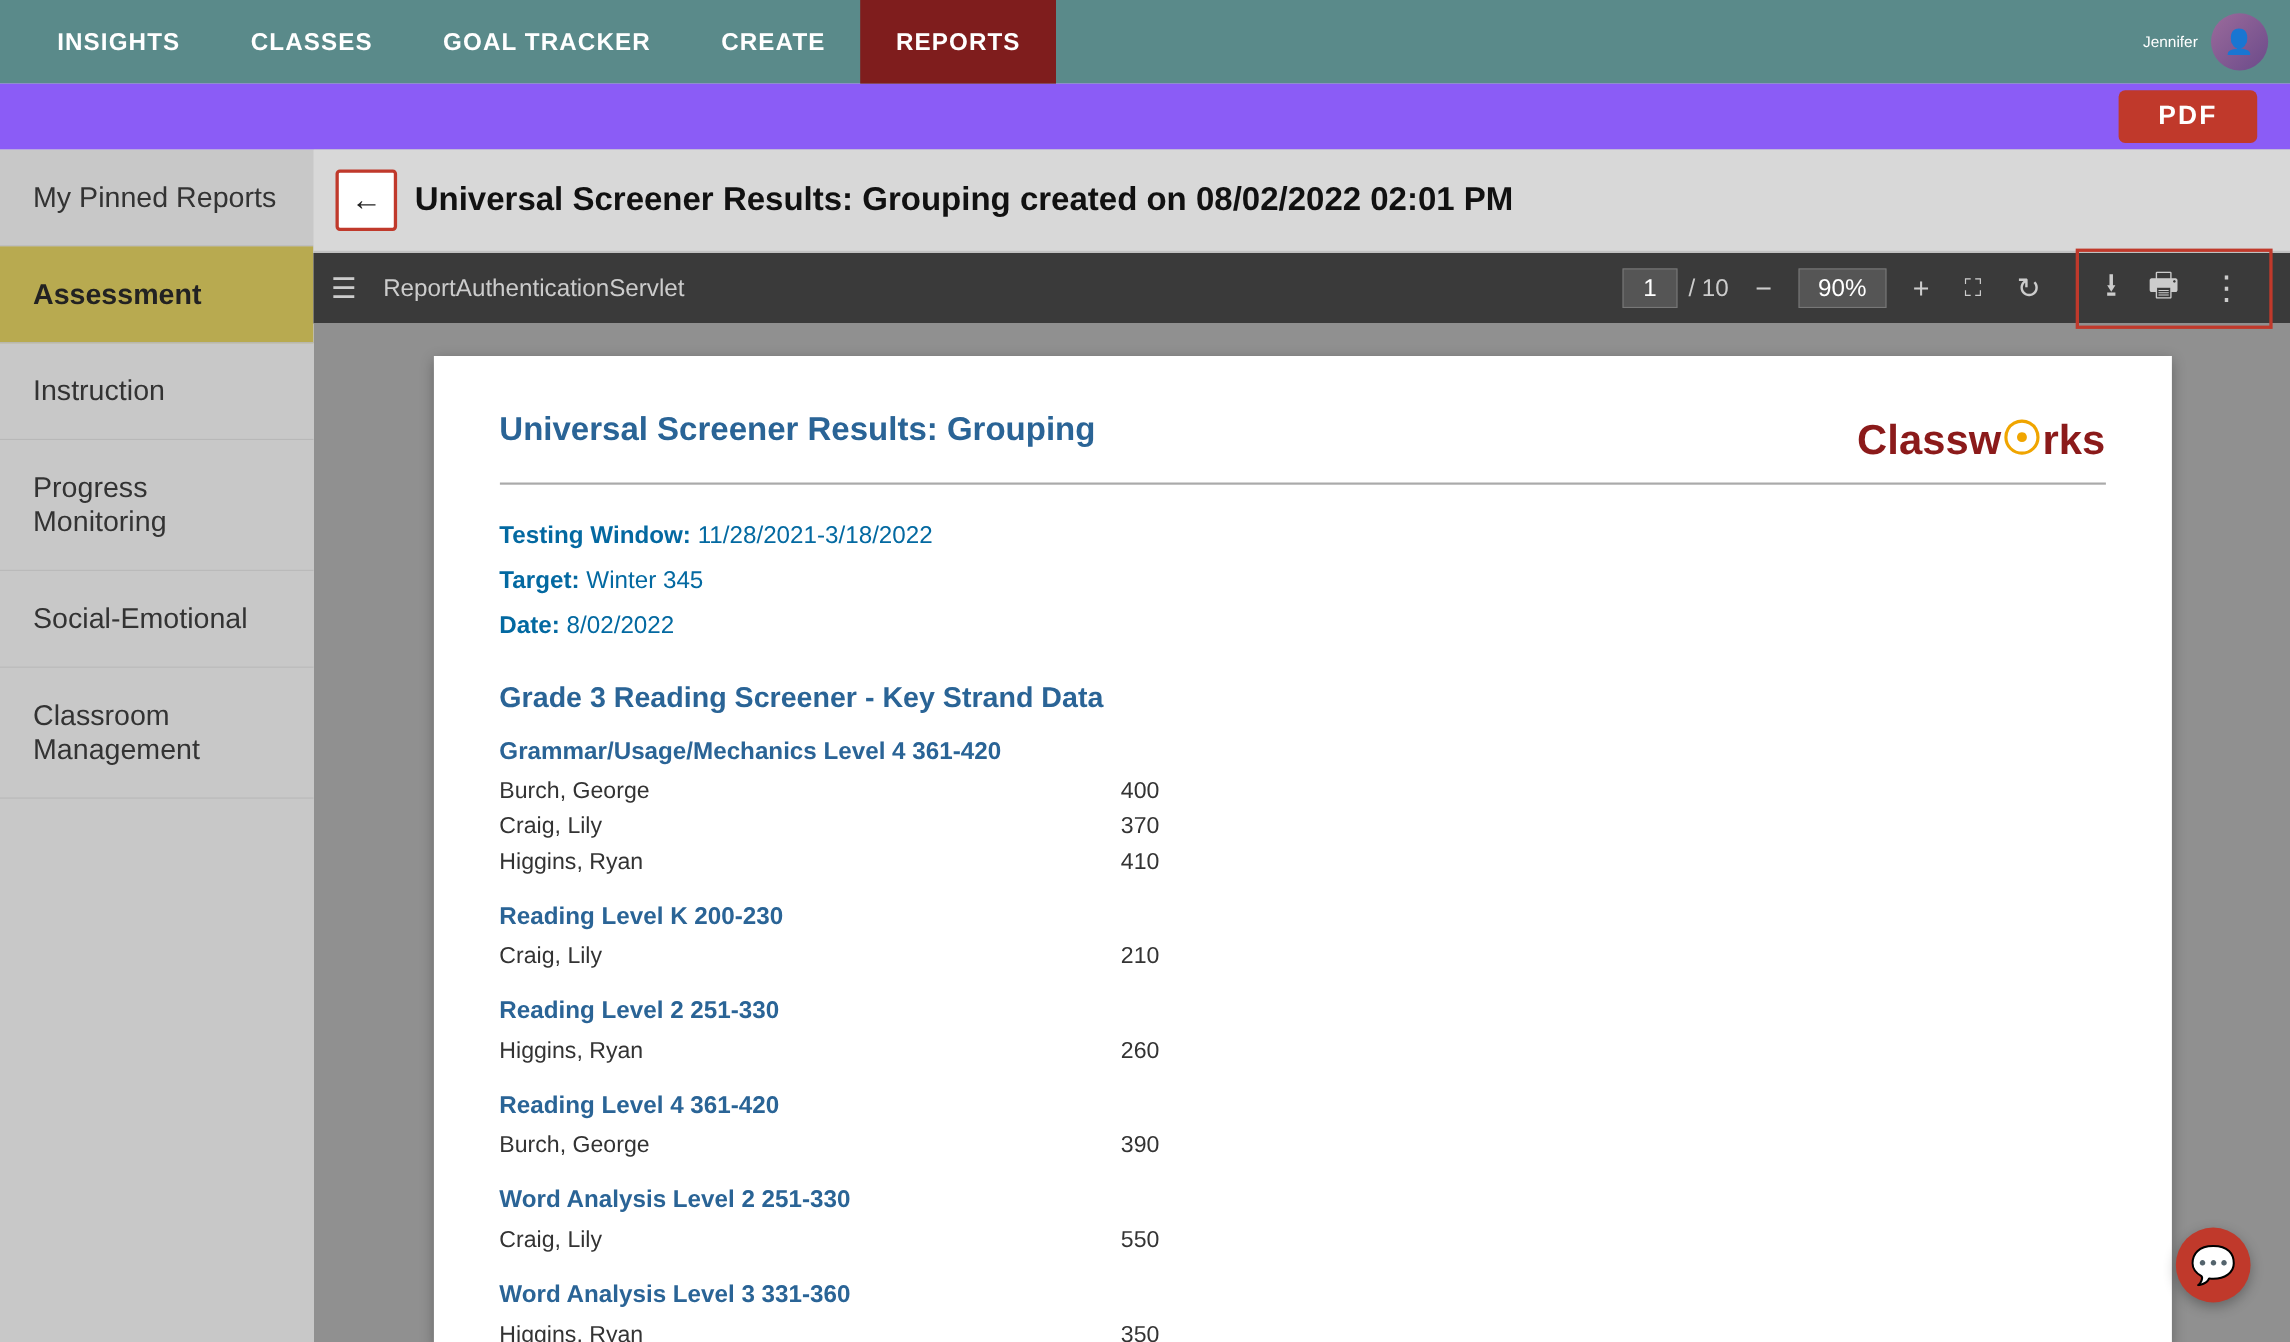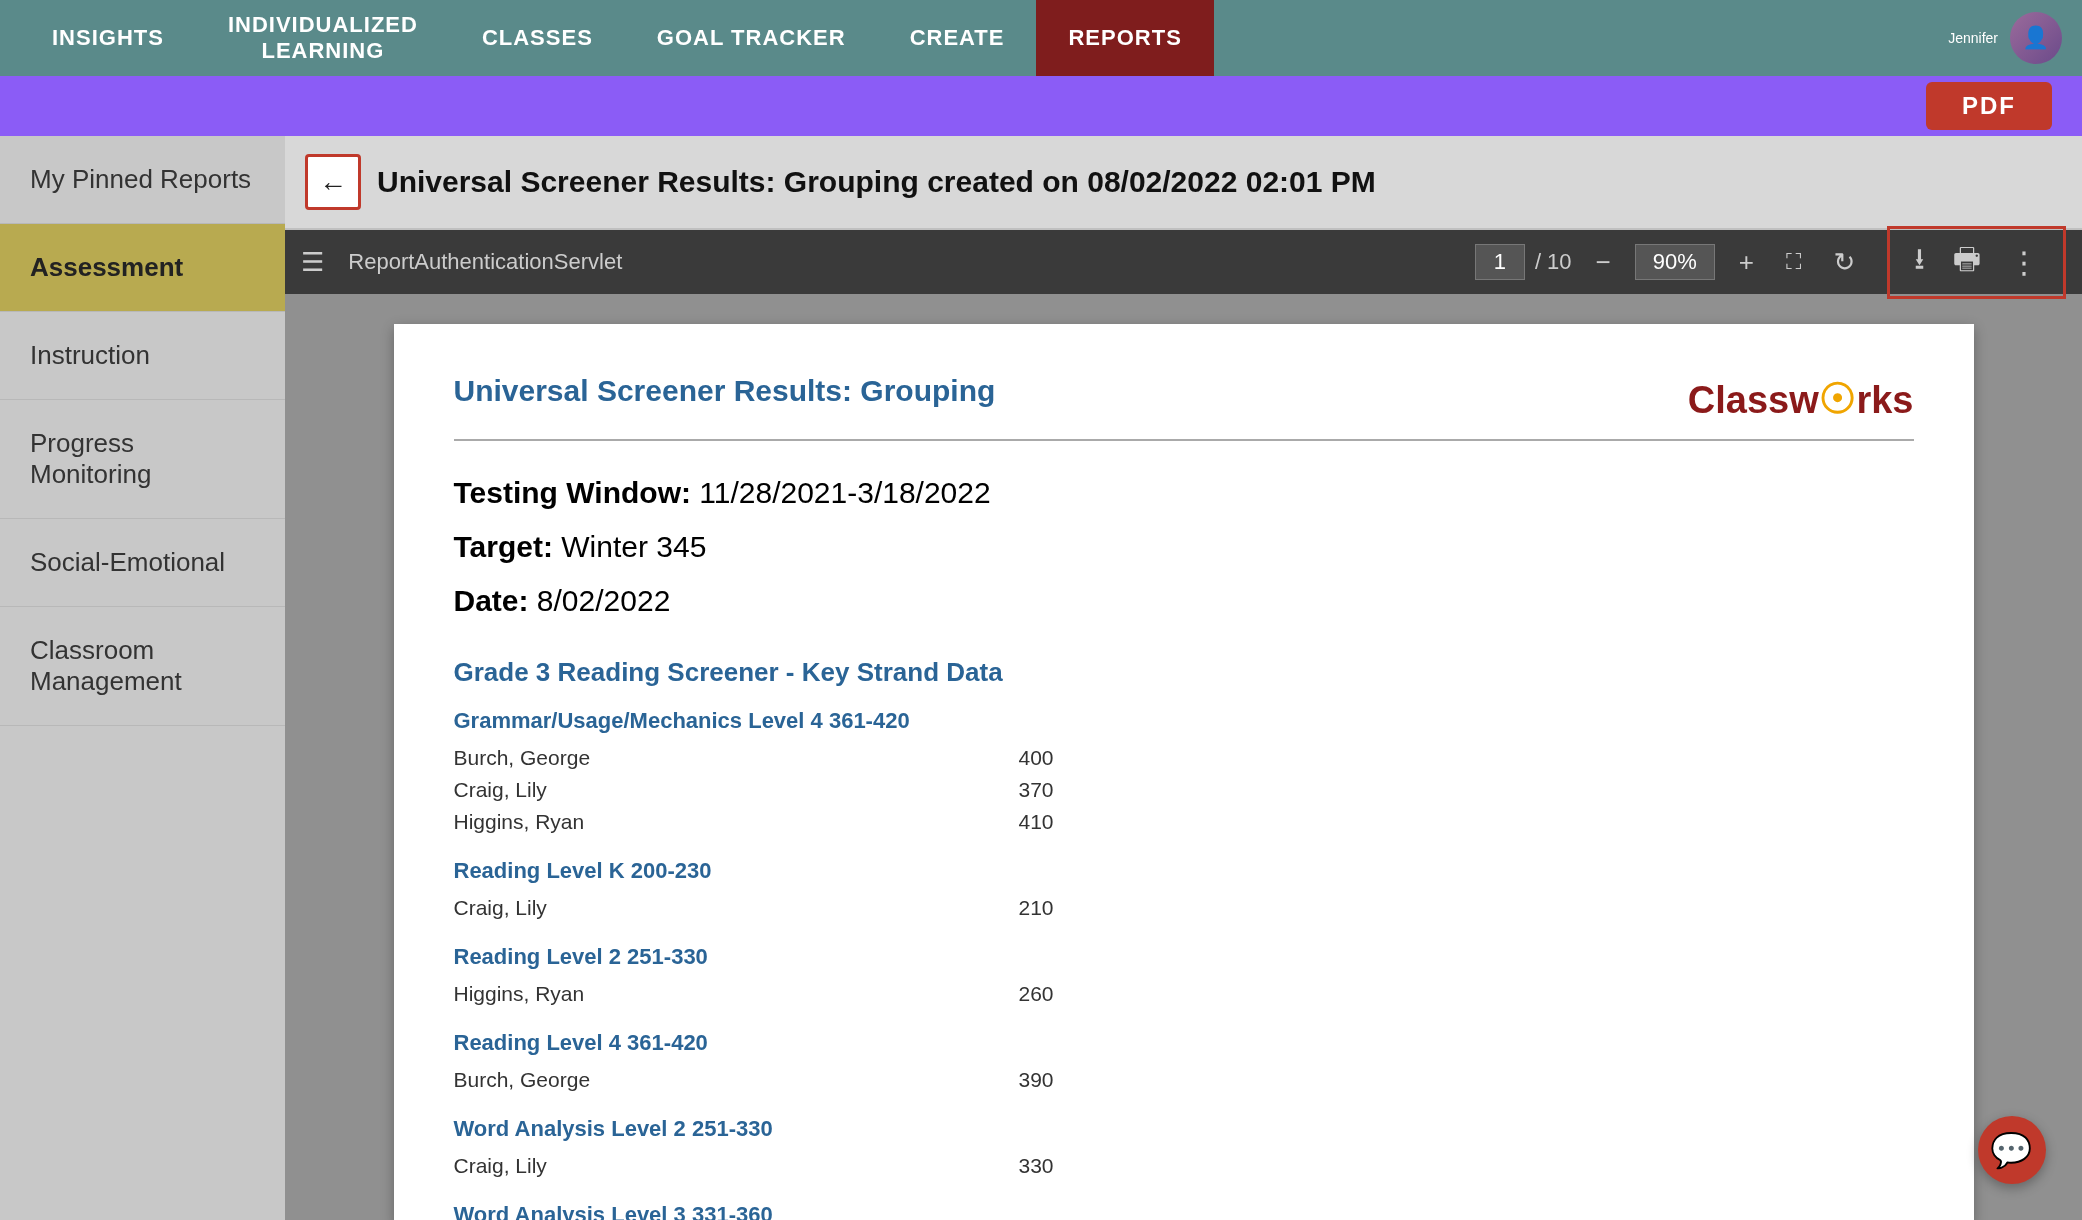--- a/index.html
+++ b/index.html
@@ -246,22 +246,22 @@
     }
     .classworks-logo .o-letter {
       color: #f0a500;
     }
     .doc-divider {
       border: none;
       border-top: 2px solid #aaa;
       margin: 16px 0 28px 0;
     }
     .doc-meta {
-      font-size: 30px;
-      color: #000000;
+      font-size: 22px;
+      color: #0369a1;
       margin-bottom: 6px;
       line-height: 1.6;
     }
     .doc-meta strong { font-weight: bold; }
     .doc-section-title {
       font-size: 26px;
       font-weight: bold;
       color: #2a6496;
       margin: 32px 0 12px 0;
     }
@@ -298,24 +298,20 @@
     .chat-button-icon {
       font-size: 34px;
       color: white;
     }
   </style>
 </head>
 <body>
 
 <nav class="top-nav">
   <div class="nav-item">INSIGHTS</div>
-  <div class="nav-item" style="text-align:center;line-height:1.2;">
-    <span style="white-space:pre-line;">INDIVIDUALIZED
-LEARNING</span>
-  </div>
   <div class="nav-item">CLASSES</div>
   <div class="nav-item">GOAL TRACKER</div>
   <div class="nav-item">CREATE</div>
   <div class="nav-item reports">REPORTS</div>
   <div class="nav-spacer"></div>
   <div class="user-area">
     <span class="user-name">Jennifer</span>
     <div class="user-avatar">
       <span>👤</span>
     </div>
@@ -421,21 +417,21 @@
 
           <div class="doc-group-title">Reading Level 4 361-420</div>
           <div class="doc-row">
             <span>Burch, George</span>
             <span>390</span>
           </div>
 
           <div class="doc-group-title">Word Analysis Level 2 251-330</div>
           <div class="doc-row">
             <span>Craig, Lily</span>
-            <span>330</span>
+            <span>550</span>
           </div>
 
           <div class="doc-group-title">Word Analysis Level 3 331-360</div>
           <div class="doc-row">
             <span>Higgins, Ryan</span>
             <span>350</span>
           </div>
 
         </div>
 

